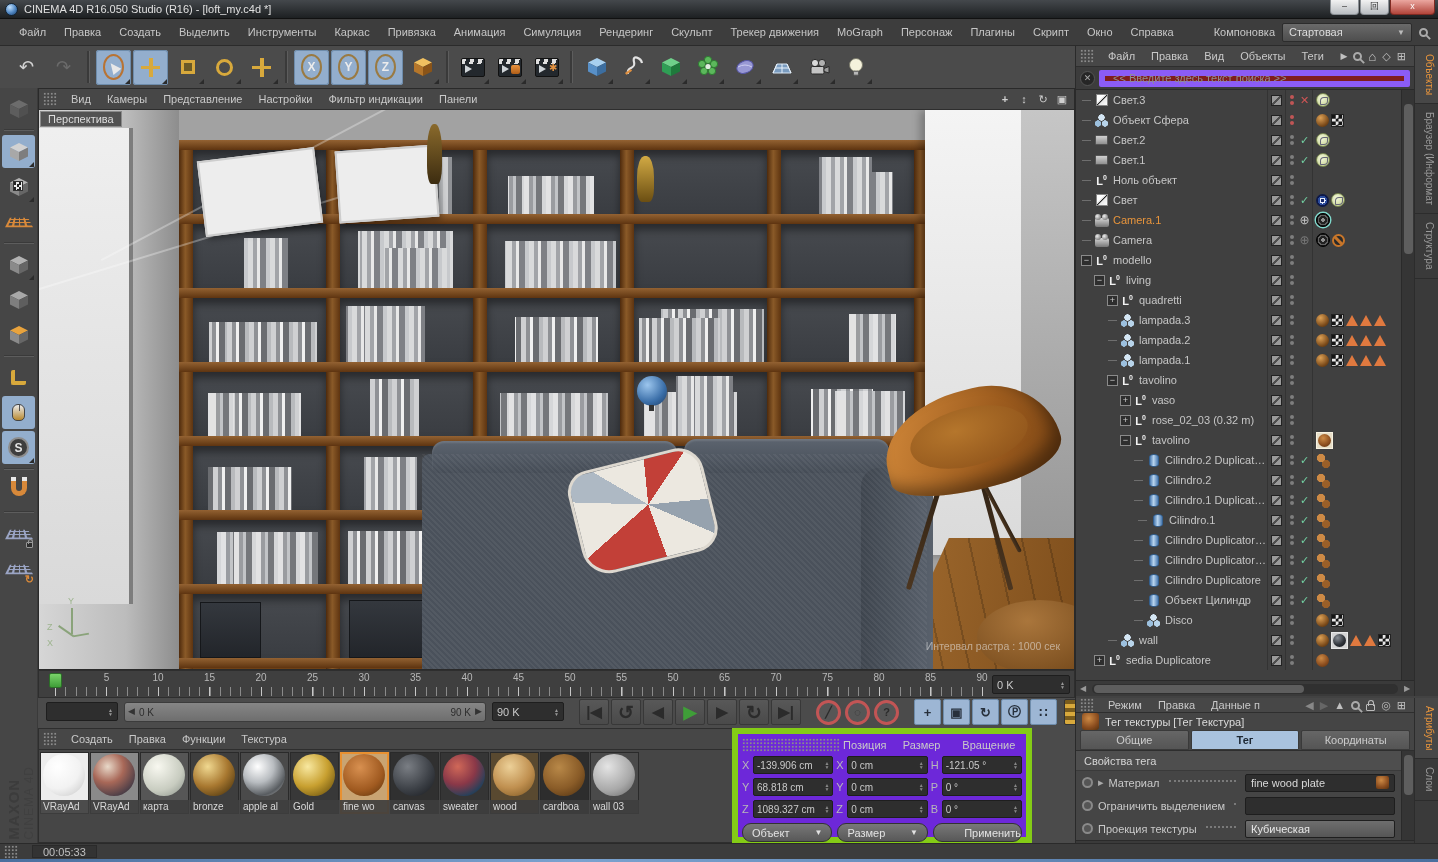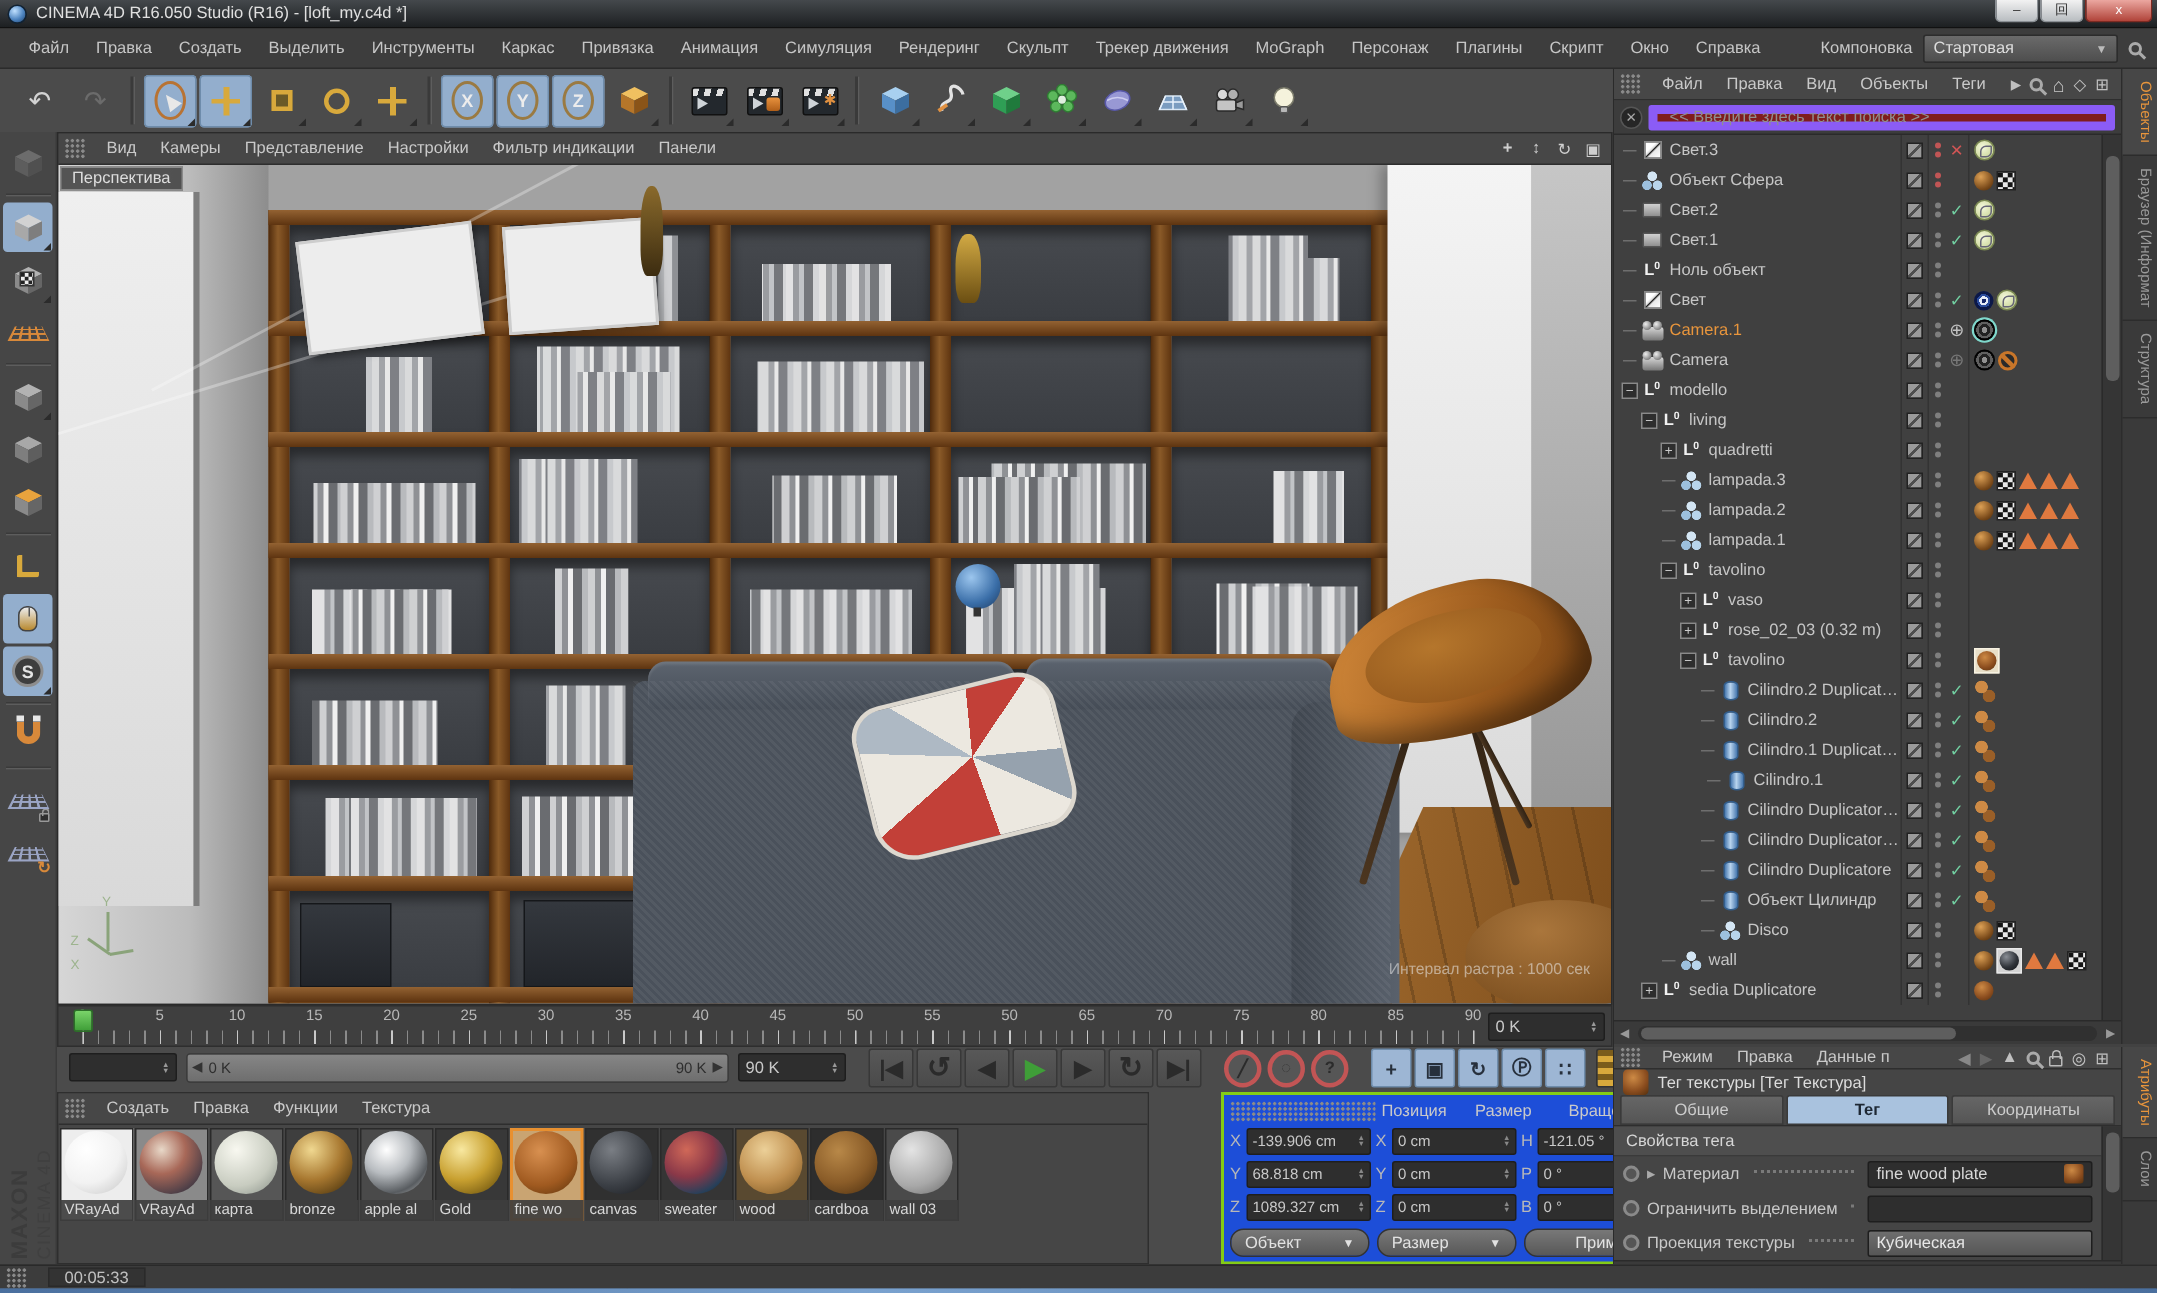--- a/index.html
+++ b/index.html
@@ -122,21 +122,21 @@
 .kfbar{width:17px;height:26px;border-radius:2px;border:1px solid #333;background:repeating-linear-gradient(0deg,#d8a93c 0 4px,#7a5c1c 4px 8px);margin-left:6px;position:relative;flex:none}
 
 .matpanel{position:absolute;left:38px;top:728px;width:728px;height:115px;background:#464646;border:1px solid #2e2e2e}
 .pmenurow{height:21px;display:flex;align-items:center;padding:0 4px;border-bottom:1px solid #2e2e2e;background:#474747}
 .mats{display:flex;padding:2px 1px}
 .mat{width:49px;height:62px;position:relative;margin-right:1px;flex:none}
 .mat .thumb{position:absolute;inset:0;border:1px solid #2a2a2a}
 .mat .ball{position:absolute;left:3px;top:2px;width:42px;height:42px;border-radius:50%}
 .mat .lbl{position:absolute;left:0;right:0;bottom:0;height:14px;background:rgba(62,62,62,.92);color:#d8d8d8;font-size:10px;padding:1px 3px;overflow:hidden;white-space:nowrap}
 .mat.sel .thumb{outline:2px solid #e89030;outline-offset:-2px}
-.coords{position:absolute;left:814px;top:728px;width:300px;height:115px;background:#1d4ed8;border:2px solid #84cc16;padding:2px 4px}
+.coords{position:absolute;left:732px;top:728px;width:300px;height:115px;background:#6d28d9;border:6px solid #84cc16;padding:2px 4px}
 .chead{display:flex;align-items:center;height:18px;color:#c9c9c9}
 .chead span{width:97px}
 .crow{display:flex;align-items:center;height:22px;gap:3px}
 .cgrp{display:flex;align-items:center;width:96px;gap:2px}
 .cax{width:9px;color:#b8b8b8}
 .cfield{flex:1;height:18px;background:#2e2e2e;border:1px solid #1e1e1e;border-radius:2px;color:#c9c9c9;display:flex;align-items:center;padding:0 3px;font-size:10px;white-space:nowrap;overflow:hidden}
 .cfield .st{margin-left:auto;display:flex;flex-direction:column;font-size:5px;line-height:4px;color:#888}
 .cbot{display:flex;align-items:center;margin-top:3px;gap:5px}
 .csel{width:96px;height:19px;border-radius:9px;background:linear-gradient(#787878,#585858);border:1px solid #333;color:#e2e2e2;display:flex;align-items:center;padding:0 9px}
 .csel .car{margin-left:auto;font-size:8px}

